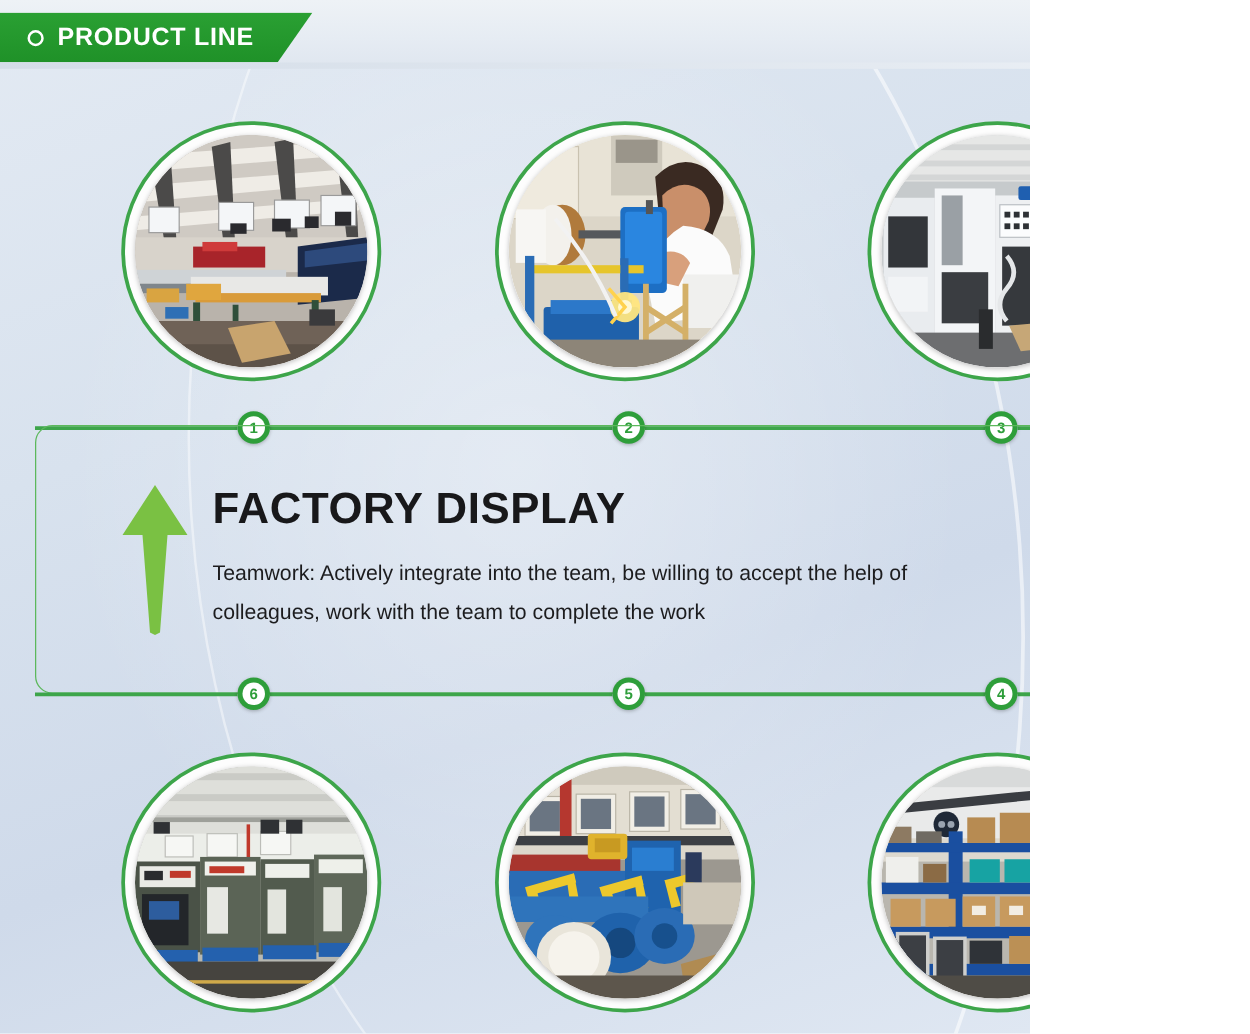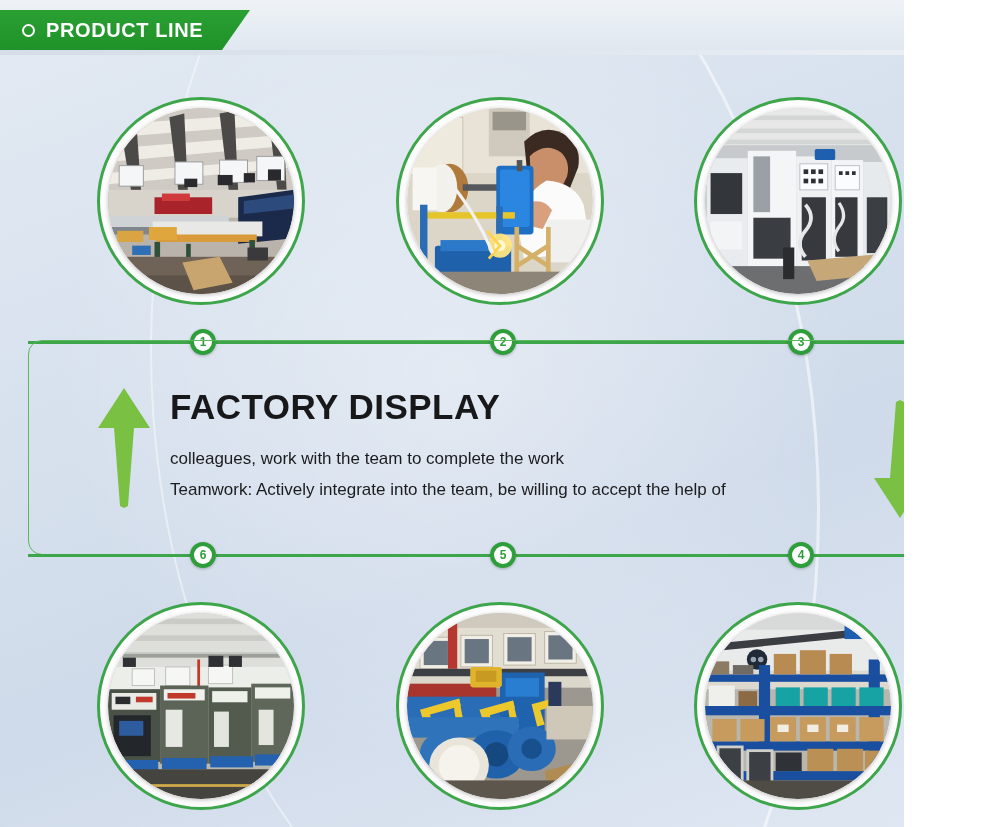--- a/index.html
+++ b/index.html
@@ -4,21 +4,21 @@
 <style>
   * { margin:0; padding:0; box-sizing:border-box; }
   html,body { width:1000px; height:827px; }
   body {
     font-family:"Liberation Sans", sans-serif;
     background:#ffffff;
     overflow:hidden;
   }
   #page {
     position:relative;
-    width:904px; height:827px;
+    width:824px; height:827px;
     overflow:hidden;
     background:
       linear-gradient(160deg,#e3eaf3 0%,#d8e2ee 35%,#cfdaea 65%,#dfe7f2 100%);
   }
   
   .swoosh {
     position:absolute; border-radius:50%;
     border:2px solid rgba(255,255,255,0.75);
     pointer-events:none;
   }
@@ -330,22 +330,22 @@
     </svg>
   </div>
   <div class="arrow" style="left:872px; top:400px;">
     <svg width="56" height="118" viewBox="0 0 56 118">
       <polygon points="28,118 54,78 38,78 32,2 28,0 24,2 18,78 2,78" fill="#7ac143"></polygon>
     </svg>
   </div>
 
   <div class="center-text">
     <div class="ct-title">FACTORY DISPLAY</div>
+    <div class="ct-sub">Teamwork: Actively integrate into the team, be willing to accept the help of</div>
     <div class="ct-sub">colleagues, work with the team to complete the work</div>
-    <div class="ct-sub">Teamwork: Actively integrate into the team, be willing to accept the help of</div>
   </div>
 
   <div class="hline" style="left:28px; top:554px; width:162px;"></div>
   <div class="hline" style="left:216px; top:554px; width:274px;"></div>
   <div class="hline" style="left:516px; top:554px; width:272px;"></div>
   <div class="hline" style="left:814px; top:554px; width:158px;"></div>
 
   <div class="badge" style="left:190px; top:542px;">
     <span class="inner">6</span>
   </div>

